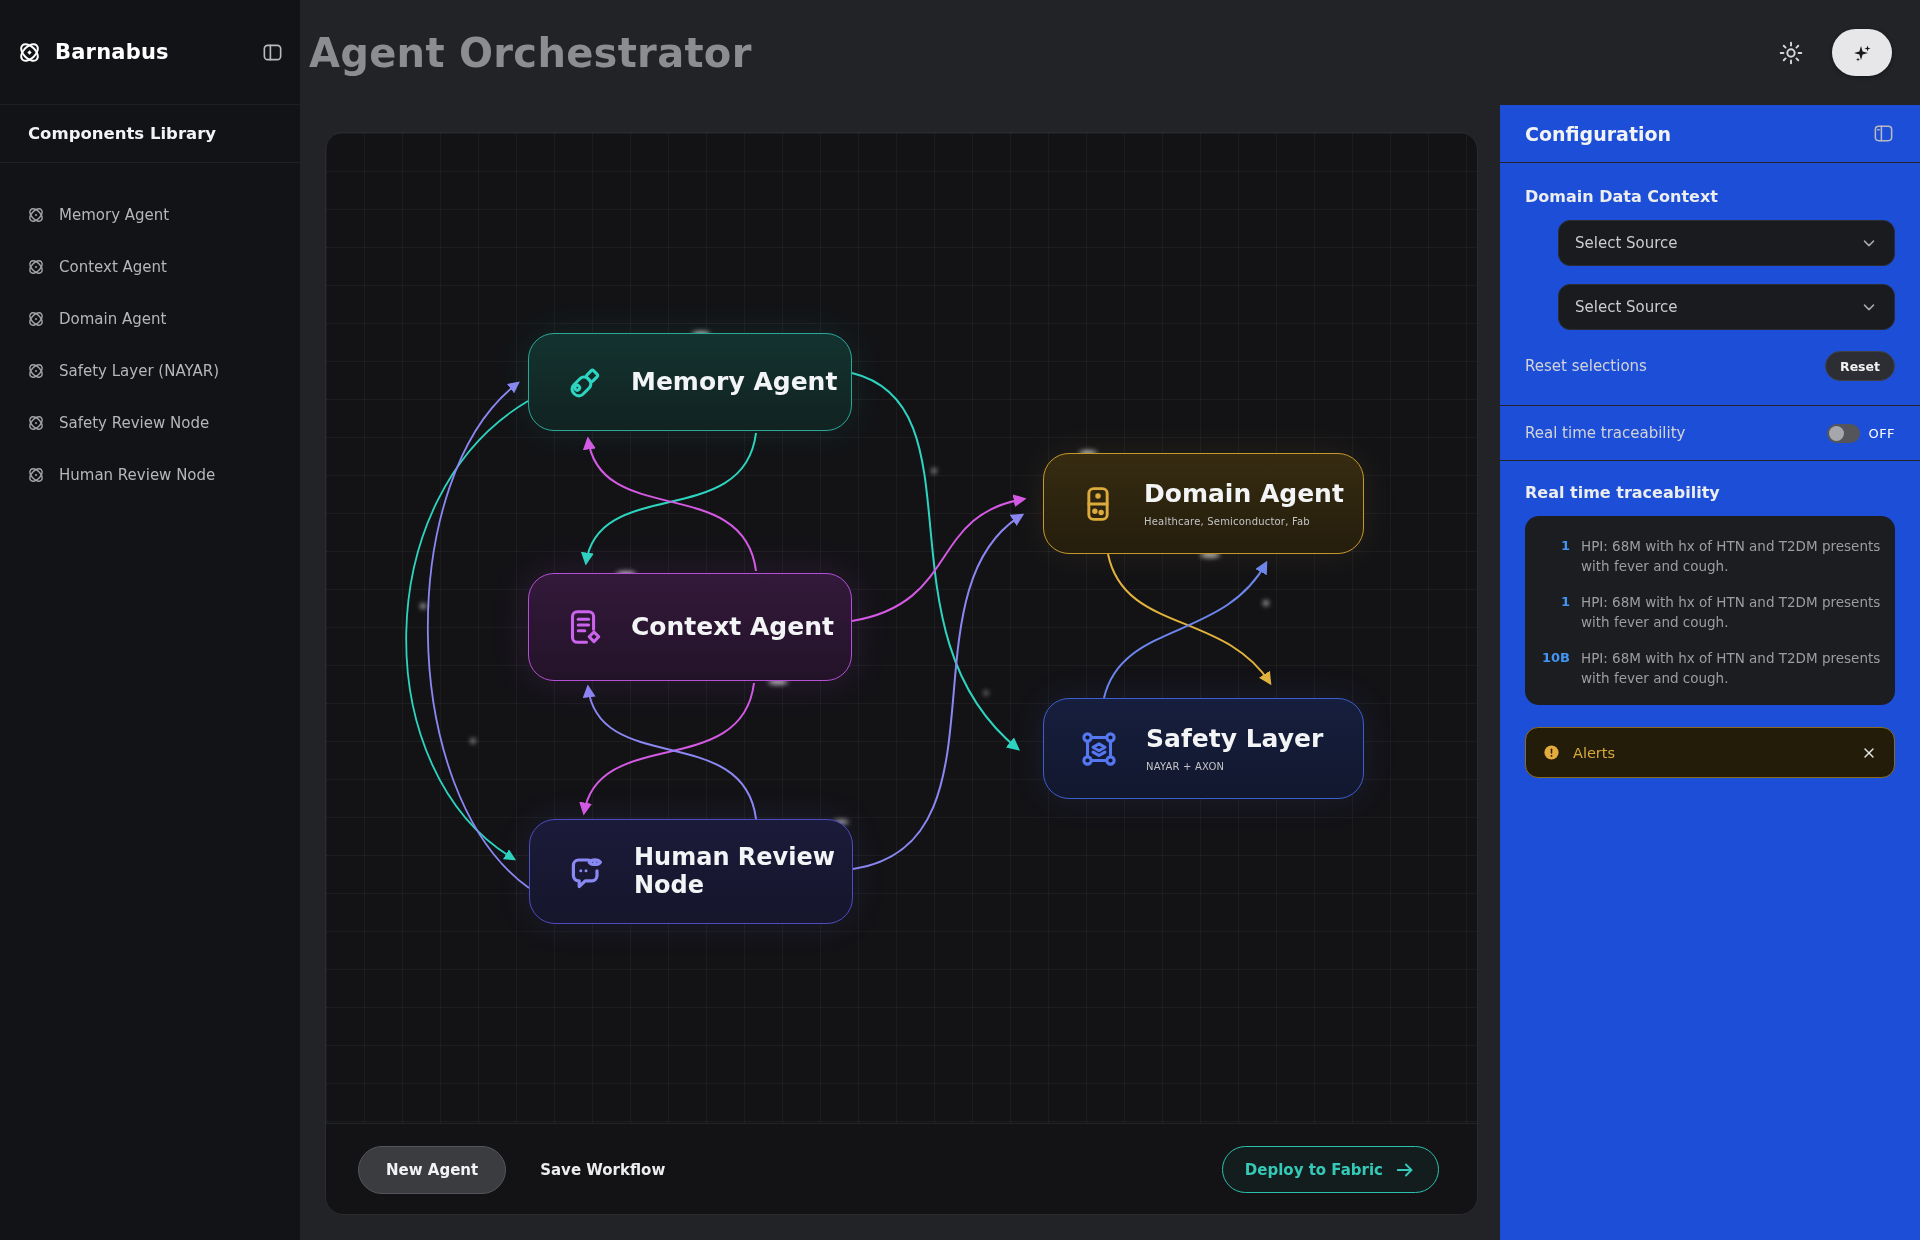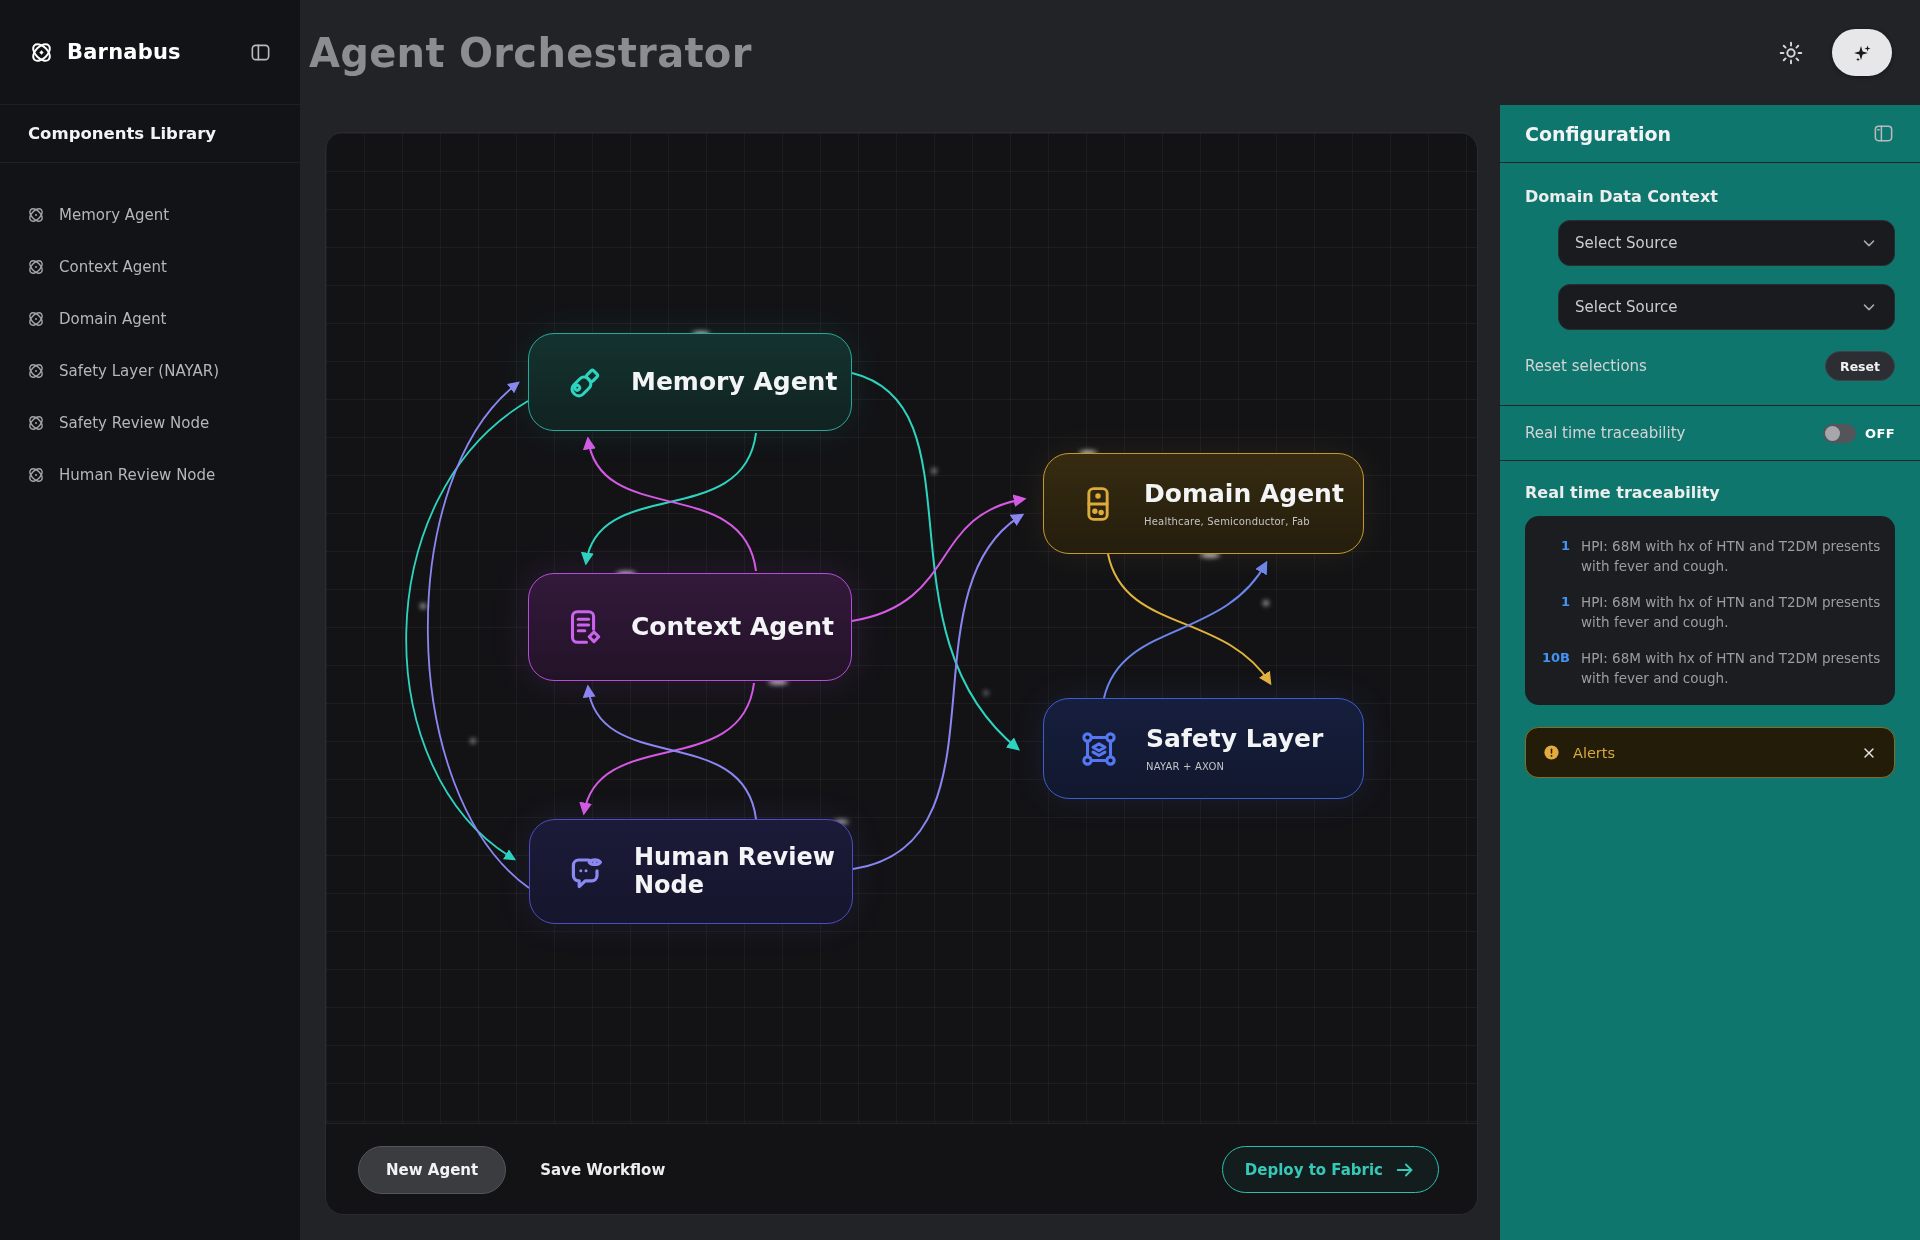--- a/index.html
+++ b/index.html
@@ -1,21 +1,21 @@
 <!DOCTYPE html>
 <html><head>
 <meta charset="utf-8">
 <style>
   * { margin:0; padding:0; box-sizing:border-box; }
   html,body { width:1920px; height:1240px; overflow:hidden; background:#212327;
               font-family:"DejaVu Sans","Liberation Sans",sans-serif; color:#e8e9ea; }
 
   
   .sidebar { position:absolute; left:0; top:0; width:300px; height:1240px; background:#121316; }
-  .logo-row { height:105px; display:flex; align-items:center; padding:0 28px; border-bottom:1px solid #1e1f23; }
+  .logo-row { height:105px; display:flex; align-items:center; padding:0 16px; border-bottom:1px solid #1e1f23; }
   .logo-mark { width:27px; height:27px; color:#ffffff; }
   .brand { font-size:21px; font-weight:700; color:#fff; margin-left:12px; letter-spacing:.2px; }
   .logo-row .spacer { flex:1; }
   .panel-toggle { width:23px; height:23px; color:#b9babd; cursor:pointer; }
   .lib-heading-row { height:58px; display:flex; align-items:center; padding:0 28px; border-bottom:1px solid #202125; }
   .lib-heading { font-size:16.5px; font-weight:700; color:#f2f3f4; }
   .lib-items { padding-top:26px; }
   .lib-item { height:52px; display:flex; align-items:center; padding:0 26px; cursor:pointer; }
   .lib-item .c-icon { width:20px; height:20px; color:#a2a4a8; flex:none; }
   .lib-item span.lbl { margin-left:13px; font-size:15px; color:#b5b6b9; }
@@ -70,42 +70,42 @@
   .canvas-footer { height:91px; display:flex; align-items:center; padding:0 38px 0 32px; }
   .btn-newagent { height:48px; padding:0 27px; border-radius:24px; background:#3b3c40; border:1px solid #54555a;
                   color:#f2f3f4; font-size:15px; font-weight:700; display:flex; align-items:center; cursor:pointer; }
   .btn-save { margin-left:34px; font-size:15px; font-weight:700; color:#eceded; cursor:pointer; }
   .btn-deploy { margin-left:auto; height:47px; padding:0 22px; border-radius:24px; border:1.5px solid #2bbfae;
                 background:rgba(45,212,191,.05); color:#35c9b7; font-size:15px; font-weight:700;
                 display:flex; align-items:center; gap:11px; cursor:pointer; }
   .btn-deploy svg { width:22px; height:22px; }
 
   
-  .rpanel { position:absolute; left:1500px; top:105px; width:420px; bottom:0; background:#0f766e; }
+  .rpanel { position:absolute; left:1500px; top:105px; width:420px; bottom:0; background:#1d4ed8; }
   .rp-header { height:58px; display:flex; align-items:center; padding:0 25px; border-bottom:1px solid #242529; }
   .rp-title { font-size:19px; font-weight:700; color:#f2f3f4; }
   .rp-header .spacer, .row-flex .spacer { flex:1; }
   .rp-sec1 { padding:0 25px; }
   .sec-heading { font-size:16px; font-weight:700; color:#eceded; }
   .rp-sec1 .sec-heading { margin-top:24px; }
   .select { margin-top:14px; height:46px; border:1px solid #2b2c30; border-radius:12px; background:#1a1b1e;
             display:flex; align-items:center; padding:0 16px; cursor:pointer;margin-left:33px; }
   .select + .select { margin-top:18px; }
   .select .sel-text { font-size:15px; color:#cbccd0; }
   .select svg { width:18px; height:18px; color:#a7a8ac; }
   .row-flex { display:flex; align-items:center; }
   .reset-row { margin-top:21px; padding-bottom:24px; }
   .reset-label { font-size:15px; color:#d3d4d7; }
   .btn-reset { height:30px; padding:0 14px; border-radius:16px; background:#2d2e33; border:1px solid #404147;
                color:#f1f2f3; font-size:12.5px; font-weight:700; display:flex; align-items:center; cursor:pointer; }
   .toggle-row { height:56px; border-top:1px solid #242529; border-bottom:1px solid #242529; padding:0 25px; }
   .toggle-label { font-size:15px; color:#d3d4d7; }
   .switch { width:33px; height:19px; border-radius:10px; background:#54555b; position:relative; cursor:pointer; }
   .switch .knob { position:absolute; left:2px; top:2px; width:15px; height:15px; border-radius:50%; background:#a6a7ac; }
-  .toggle-state { margin-left:9px; font-size:13px; font-weight:700; color:#fff; letter-spacing:.4px; }
+  .toggle-state { margin-left:9px; font-size:13px; font-weight:400; color:#fff; letter-spacing:.4px; }
   .rp-sec3 { padding:22px 25px 0; }
   .trace-card { margin-top:14px; background:#1c1d20; border-radius:14px; padding:21px 14px 12px; }
   .trace-entry { display:flex; margin-bottom:17px; }
   .trace-badge { width:42px; flex:none; text-align:right; padding-right:11px; font-size:13px; font-weight:700; color:#4395f5; line-height:1.45; }
   .trace-text { font-size:13.5px; color:#9c9da0; line-height:1.45; }
   .alert-banner { margin-top:22px; height:51px; border:1px solid #8a6b1f; border-radius:13px;
                   background:#221c09; display:flex; align-items:center; padding:0 17px; }
   .alert-banner svg.warn { width:17px; height:17px; flex:none; }
   .alert-label { margin-left:13px; font-size:14.5px; color:#d9a93d; }
   .alert-close { margin-left:auto; width:16px; height:16px; color:#e6e7e8; cursor:pointer; }

